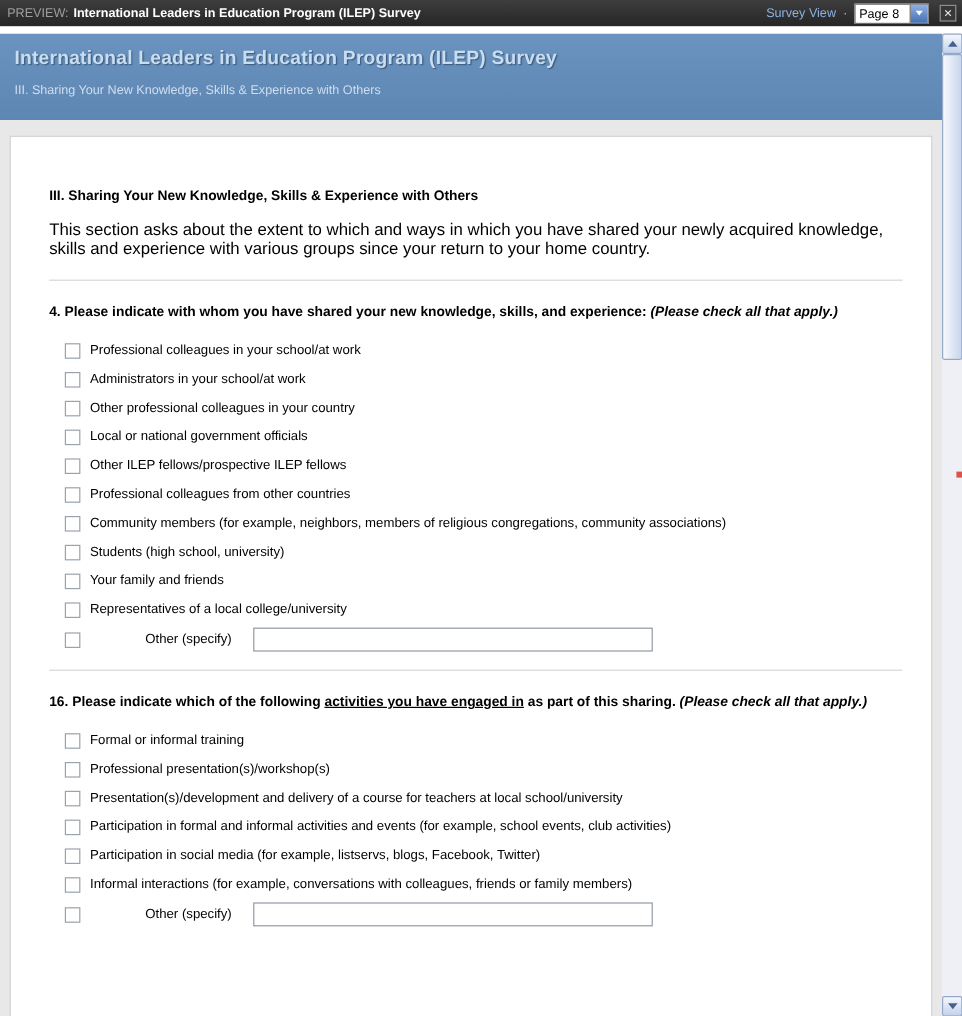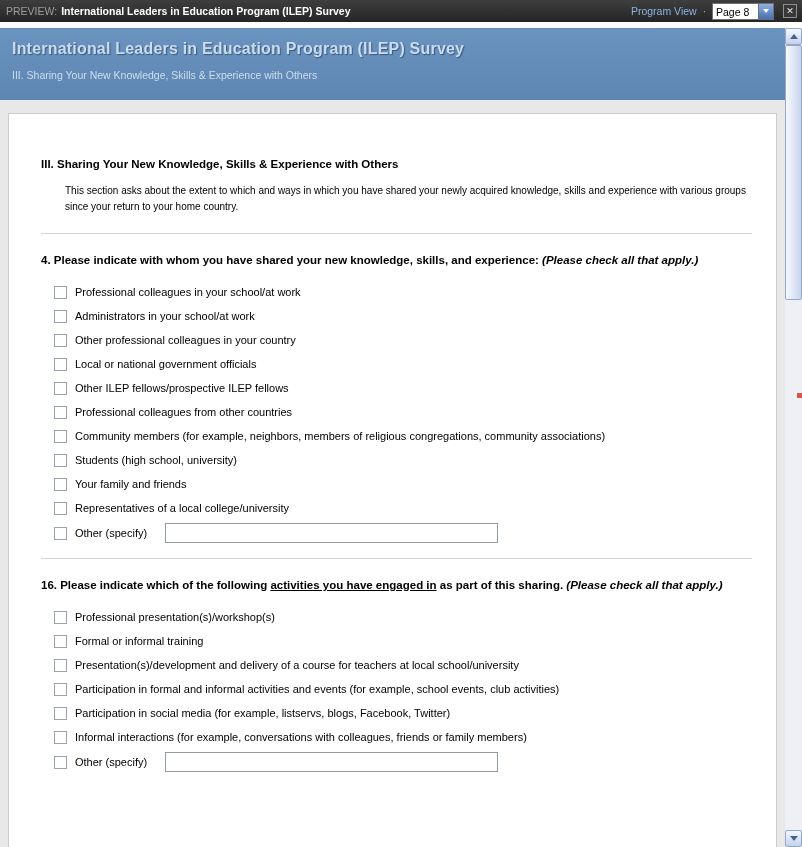--- a/index.html
+++ b/index.html
@@ -26,34 +26,34 @@
 
   
   .band { height:72px; background:linear-gradient(#6a93bf,#5d86b3); padding:12px 0 0 12px; }
   .band-title { font-size:16px; font-weight:bold; color:#c9ddf1; text-shadow:1px 1px 1px rgba(25,45,70,0.55); letter-spacing:0.2px; }
   .band-sub { margin-top:11px; font-size:10.5px; color:#cfdeee; }
 
   
   .panel { margin:13px 8px 0 8px; background:#ffffff; border:1px solid #cccccc; padding:44px 24px 90px 32px; }
 
   .sec-heading { font-size:11.5px; font-weight:bold; color:#000; }
-  .sec-desc { margin-top:13px; font-size:10px; line-height:16px; color:#000; max-width:712px;margin-left:24px; }
+  .sec-desc { margin-top:13px; font-size:14px; line-height:16px; color:#000; max-width:712px; }
   .divider { border-top:1px solid #d6d6d6; margin-top:18px; }
   .divider.after-opts { margin-top:12px; }
 
   .q-heading { margin-top:20px; font-size:11.5px; font-weight:bold; color:#000; }
   .q-note { font-style:italic; }
   .u { text-decoration:underline; }
 
   .opts { margin-top:14px; }
   .opt { display:flex; align-items:center; height:24px; cursor:pointer; }
   .cb { appearance:none; -webkit-appearance:none; width:13px; height:13px; border:1px solid #99a3ad; background:#fff; margin:0 8px 0 13px; flex:none; cursor:pointer; }
   .opt-label { font-size:11px; color:#000; white-space:nowrap; }
   .other-row { height:26px; cursor:default; }
-  .other-row .opt-label { width:90px; flex:none; }
+  .other-row .opt-label { width:90px; flex:none;margin-left:46px; }
   .other-input { width:333px; height:20px; border:1px solid #919aa5; font-size:11px; padding:0 4px; font-family:inherit; }
 
   
   .scrollbar { position:absolute; right:0; top:6px; width:17px; height:819px; background:#eef0f6; }
   .sb-btn { position:absolute; left:0; width:17px; height:17px; background:linear-gradient(#f4f7fd,#c4d2ec); border:1px solid #96a8c8; border-radius:2px; display:flex; align-items:center; justify-content:center; cursor:pointer; }
   .sb-btn.up { top:0; }
   .sb-btn.down { bottom:0; }
   .arr { width:0; height:0; }
   .arr.up-arr { border-left:4px solid transparent; border-right:4px solid transparent; border-bottom:5px solid #44618f; }
   .arr.down-arr { border-left:4px solid transparent; border-right:4px solid transparent; border-top:5px solid #44618f; }
@@ -62,21 +62,21 @@
 </style>
 </head>
 <body>
 
 <div class="preview-bar">
   <div class="pb-left">
     <span class="pb-prefix">PREVIEW:</span>
     <span class="pb-title">International Leaders in Education Program (ILEP) Survey</span>
   </div>
   <div class="pb-right">
-    <a class="refresh">Program View</a>
+    <a class="refresh">Survey View</a>
     <span class="sep-dot">·</span>
     <div class="page-select">
       <span class="ps-text">Page 8</span>
       <span class="ps-btn">
           <span class="ps-arrow"></span>
         </span>
     </div>
     <div class="close-btn">
         <span>✕</span>
       </div>
@@ -154,25 +154,25 @@
       <div class="divider after-opts"></div>
 
       <div class="q-heading">
         <span>16. Please indicate which of the following </span><span class="u">activities you have engaged in</span><span> as part of this sharing.</span>
         <em class="q-note">(Please check all that apply.)</em>
       </div>
 
       <div class="opts">
         <label class="opt">
             <input type="checkbox" class="cb" style="">
+            <span class="opt-label">Formal or informal training</span>
+          </label>
+        <label class="opt">
+            <input type="checkbox" class="cb" style="">
             <span class="opt-label">Professional presentation(s)/workshop(s)</span>
-          </label>
-        <label class="opt">
-            <input type="checkbox" class="cb" style="">
-            <span class="opt-label">Formal or informal training</span>
           </label>
         <label class="opt">
             <input type="checkbox" class="cb" style="">
             <span class="opt-label">Presentation(s)/development and delivery of a course for teachers at local school/university</span>
           </label>
         <label class="opt">
             <input type="checkbox" class="cb" style="">
             <span class="opt-label">Participation in formal and informal activities and events (for example, school events, club activities)</span>
           </label>
         <label class="opt">

